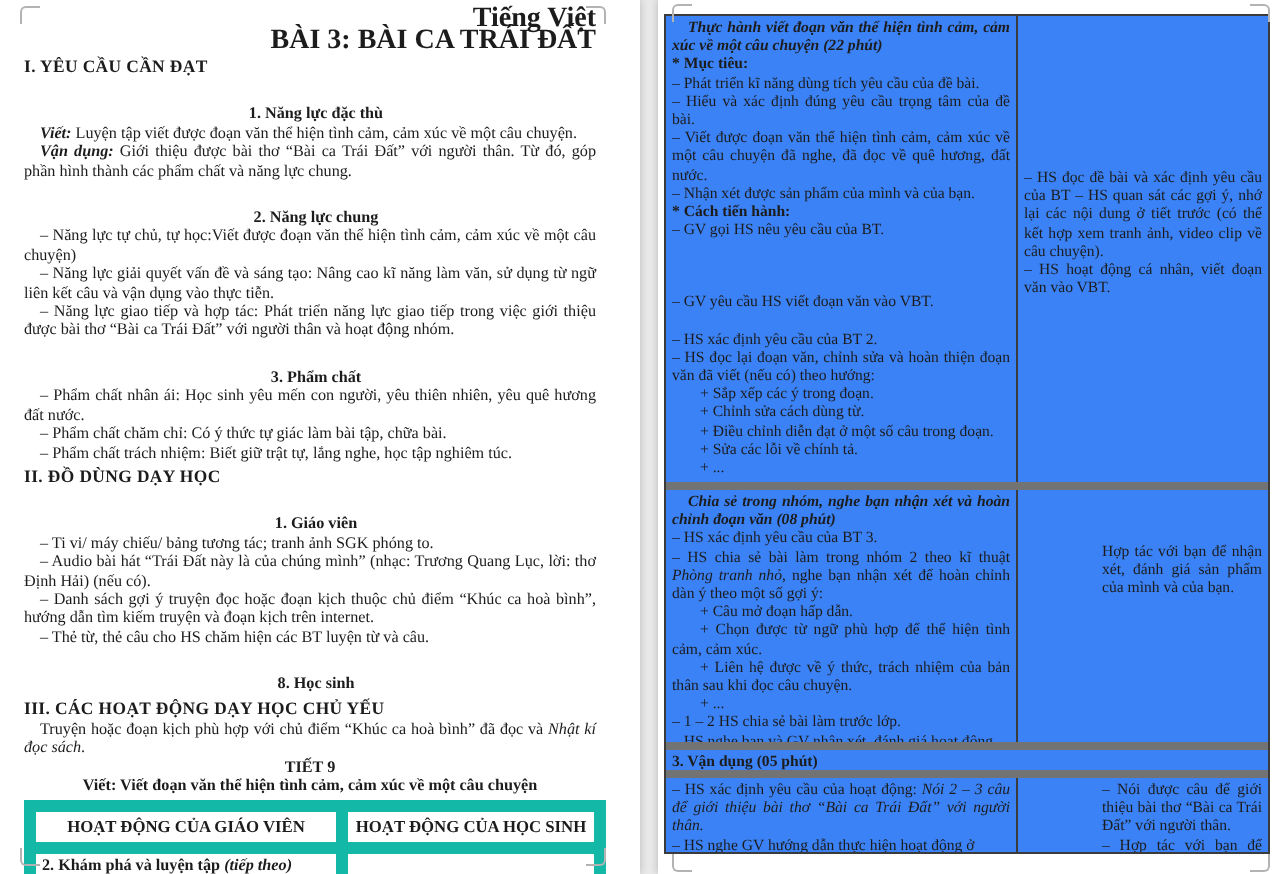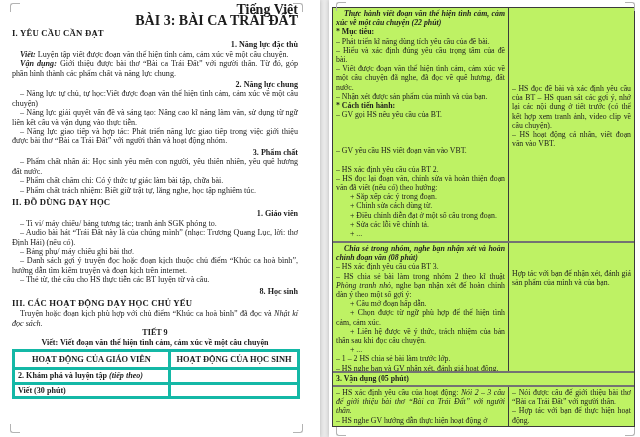--- a/index.html
+++ b/index.html
@@ -11,32 +11,32 @@
     -webkit-font-smoothing:antialiased;
   }
   .page{position:absolute;top:0;height:437px;background:#fff;box-shadow:0 0 4px rgba(0,0,0,.22);}
   .page-left{left:0;width:320px;}
   .page-right{left:329px;width:311px;}
   .lp-content{padding:5px 22px 0 12px;}
   .doc-head{text-align:right;font-weight:bold;font-size:14px;line-height:10.5px;}
   .para{margin:0;text-align:justify;font-size:8.1px;line-height:9.4px;}
   .para span{white-space:pre-wrap;}
   .sec{margin-top:3px;margin-bottom:1px;font-size:8.7px;text-align:left;letter-spacing:.2px;}
-  .sub{margin-top:2px;text-indent:6px;text-align:right;}
+  .sub{margin-top:14px;text-indent:6px;text-align:center;}
   .i1{text-indent:8px;}
   .i2{text-indent:14px;}
   .c{text-align:center;text-indent:0;}
   
   .lp-table{border-collapse:collapse;margin-top:2px;width:285px;table-layout:fixed;}
-  .lp-table td{border:3px solid #14b8a6;padding:1px 3px;font-size:8.1px;line-height:9.4px;vertical-align:top;overflow:hidden;}
+  .lp-table td{border:6px solid #14b8a6;padding:1px 3px;font-size:8.1px;line-height:9.4px;vertical-align:top;overflow:hidden;}
   .lp-table td.hd{font-weight:bold;text-align:center;font-size:8.4px;padding:3px 2px;}
   
-  .rp-table{position:absolute;left:3px;top:7px;width:303px;border:1px solid #3b3b3b;box-sizing:border-box;background:#bef264;}
+  .rp-table{position:absolute;left:3px;top:7px;width:303px;border:1px solid #3b3b3b;box-sizing:border-box;background:#3b82f6;}
   .rrow{display:flex;box-sizing:border-box;overflow:hidden;}
-  .rrow + .rrow{border-top:2px solid #737373;}
+  .rrow + .rrow{border-top:4px solid #737373;gap:39px;}
   .rcell{box-sizing:border-box;padding:1px 3px;overflow:hidden;}
   .rcell .para{font-size:7.8px;line-height:9.2px;}
   .rcell-l{width:176px;border-right:1px solid #3b3b3b;}
   .rcell-r{flex:1;}
   .rcell-full{width:100%;}
   .r1{height:233px;} .r2{height:130px;} .r3{height:14px;} .r4{height:41px;}
   
   .mark{position:absolute;width:9px;height:8px;border:0 solid #b3b3b3;}
   .mark.tl{border-top-width:1px;border-left-width:1px;border-top-left-radius:3px;}
   .mark.tr{border-top-width:1px;border-right-width:1px;border-top-right-radius:3px;}
@@ -60,23 +60,22 @@
         <p class="para i1"><span>– Năng lực giải quyết vấn đề và sáng tạo: Nâng cao kĩ năng làm văn, sử dụng từ ngữ liên kết câu và vận dụng vào thực tiễn.</span></p>
         <p class="para i1"><span>– Năng lực giao tiếp và hợp tác: Phát triển năng lực giao tiếp trong việc giới thiệu được bài thơ “Bài ca Trái Đất” với người thân và hoạt động nhóm.</span></p>
         <p class="para sub"><span style="font-weight: bold;">3. Phẩm chất</span></p>
         <p class="para i1"><span>– Phẩm chất nhân ái: Học sinh yêu mến con người, yêu thiên nhiên, yêu quê hương đất nước.</span></p>
         <p class="para i1"><span>– Phẩm chất chăm chỉ: Có ý thức tự giác làm bài tập, chữa bài.</span></p>
         <p class="para i1"><span>– Phẩm chất trách nhiệm: Biết giữ trật tự, lắng nghe, học tập nghiêm túc.</span></p>
         <p class="para sec"><span style="font-weight: bold;">II. ĐỒ DÙNG DẠY HỌC</span></p>
         <p class="para sub"><span style="font-weight: bold;">1. Giáo viên</span></p>
         <p class="para i1"><span>– Ti vi/ máy chiếu/ bảng tương tác; tranh ảnh SGK phóng to.</span></p>
         <p class="para i1"><span>– Audio bài hát “Trái Đất này là của chúng mình” (nhạc: Trương Quang Lục, lời: thơ Định Hải) (nếu có).</span></p>
-        <p class="para i1"><span>– Bảng phụ/ máy chiếu ghi bài thơ.</span></p>
         <p class="para i1"><span>– Danh sách gợi ý truyện đọc hoặc đoạn kịch thuộc chủ điểm “Khúc ca hoà bình”, hướng dẫn tìm kiếm truyện và đoạn kịch trên internet.</span></p>
-        <p class="para i1"><span>– Thẻ từ, thẻ câu cho HS thực tiễn các BT luyện từ và câu.</span></p>
+        <p class="para i1"><span>– Thẻ từ, thẻ câu cho HS chăm hiện các BT luyện từ và câu.</span></p>
         <p class="para sub"><span style="font-weight: bold;">8. Học sinh</span></p>
         <p class="para sec"><span style="font-weight: bold;">III. CÁC HOẠT ĐỘNG DẠY HỌC CHỦ YẾU</span></p>
         <p class="para i1"><span>Truyện hoặc đoạn kịch phù hợp với chủ điểm “Khúc ca hoà bình” đã đọc và </span><span style="font-style: italic;">Nhật kí đọc sách</span><span>.</span></p>
         <p class="para c"><span style="font-weight: bold;">TIẾT 9</span></p>
         <p class="para c"><span style="font-weight: bold;">Viết: Viết đoạn văn thể hiện tình cảm, cảm xúc về một câu chuyện</span></p>
       </div>
     <table class="lp-table">
       <colgroup>
           <col style="width:156px">
           <col style="width:129px">

